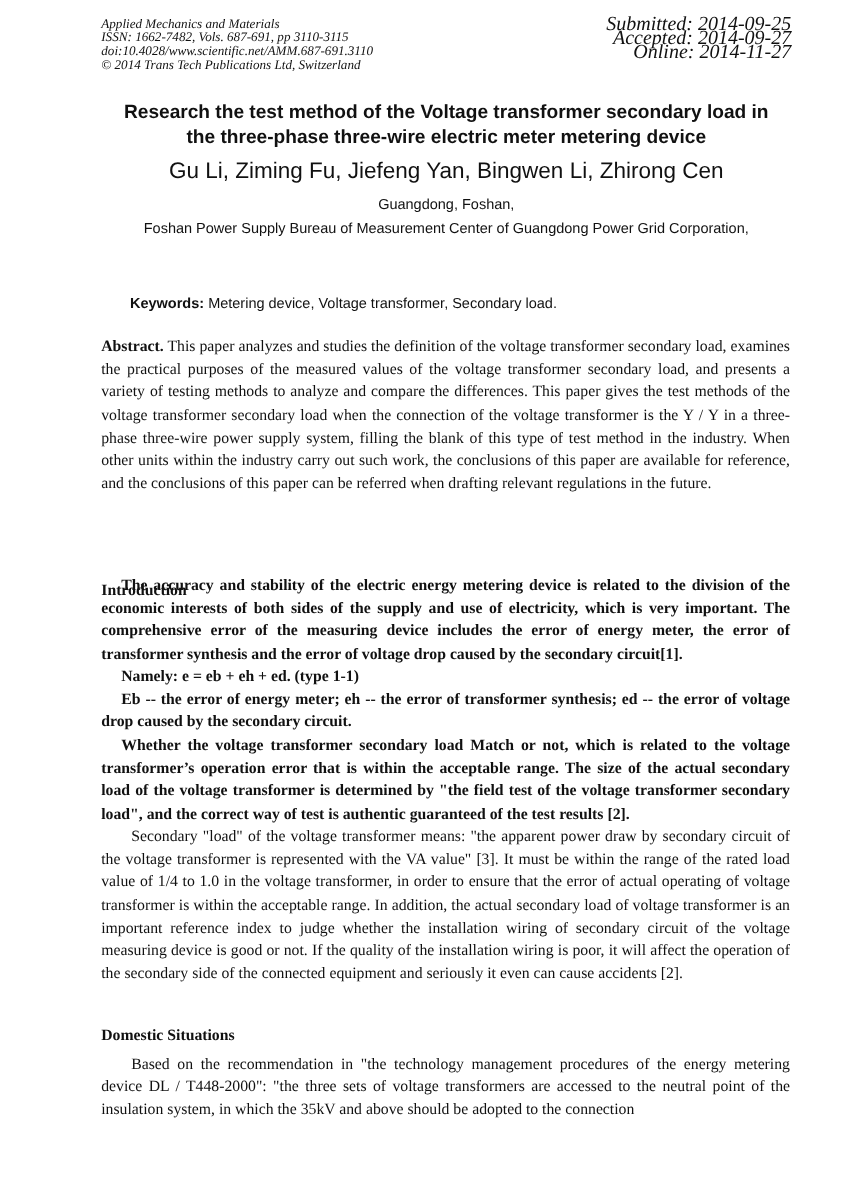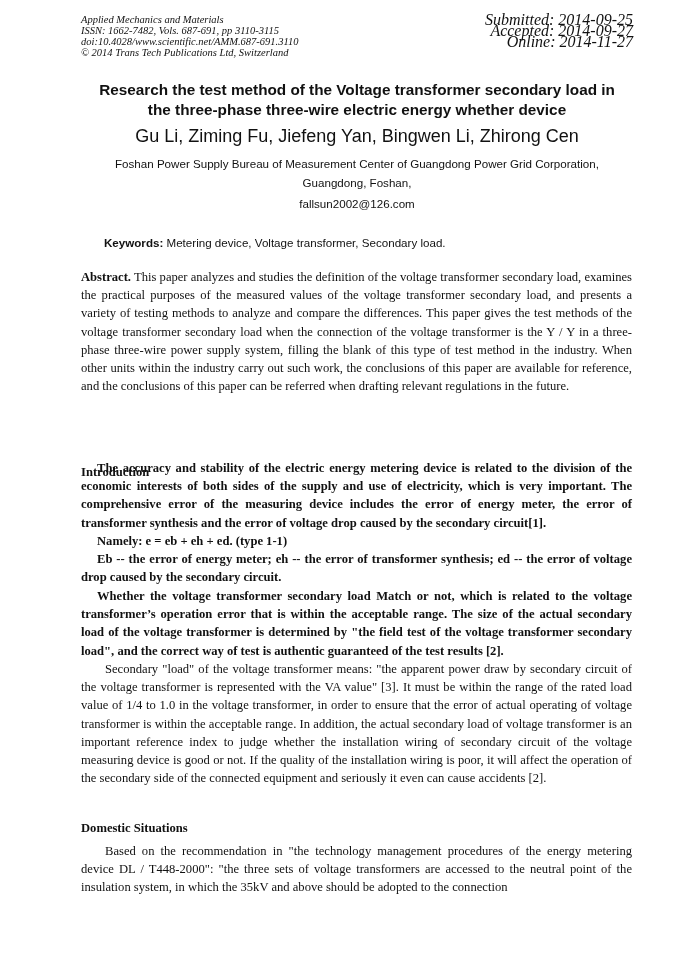--- a/index.html
+++ b/index.html
@@ -33,31 +33,30 @@
   </div>
 
   <div class="header-right">
     <span class="line">Submitted: 2014-09-25</span>
     <span class="line">Accepted: 2014-09-27</span>
     <span class="line">Online: 2014-11-27</span>
   </div>
 
   <div class="title">
     <span class="line">Research the test method of the Voltage transformer secondary load in</span>
-    <span class="line">the three-phase three-wire electric energy whether device</span>
+    <span class="line">the three-phase three-wire electric meter metering device</span>
   </div>
 
   <div class="authors">Gu Li, Ziming Fu, Jiefeng Yan, Bingwen Li, Zhirong Cen</div>
 
   <div class="affil">
+    <span class="line">Guangdong, Foshan,</span>
     <span class="line">Foshan Power Supply Bureau of Measurement Center of Guangdong Power Grid Corporation,</span>
-    <span class="line">Guangdong, Foshan,</span>
   </div>
 
-  <div class="email">fallsun2002@126.com</div>
 
   <div class="keywords">
     <b>Keywords:</b><span> Metering device, Voltage transformer, Secondary load.</span>
   </div>
 
   <div class="para" style="top:268px;">
     <span class="lead">Abstract.</span><span> This paper analyzes and studies the definition of the voltage transformer secondary load, examines the practical purposes of the measured values of the voltage transformer secondary load, and presents a variety of testing methods to analyze and compare the differences. This paper gives the test methods of the voltage transformer secondary load when the connection of the voltage transformer is the Y / Y in a three-phase three-wire power supply system, filling the blank of this type of test method in the industry. When other units within the industry carry out such work, the conclusions of this paper are available for reference, and the conclusions of this paper can be referred when drafting relevant regulations in the future.</span>
   </div>
 
   <div class="heading" style="top:437px;margin-top:27px;">Introduction</div>

